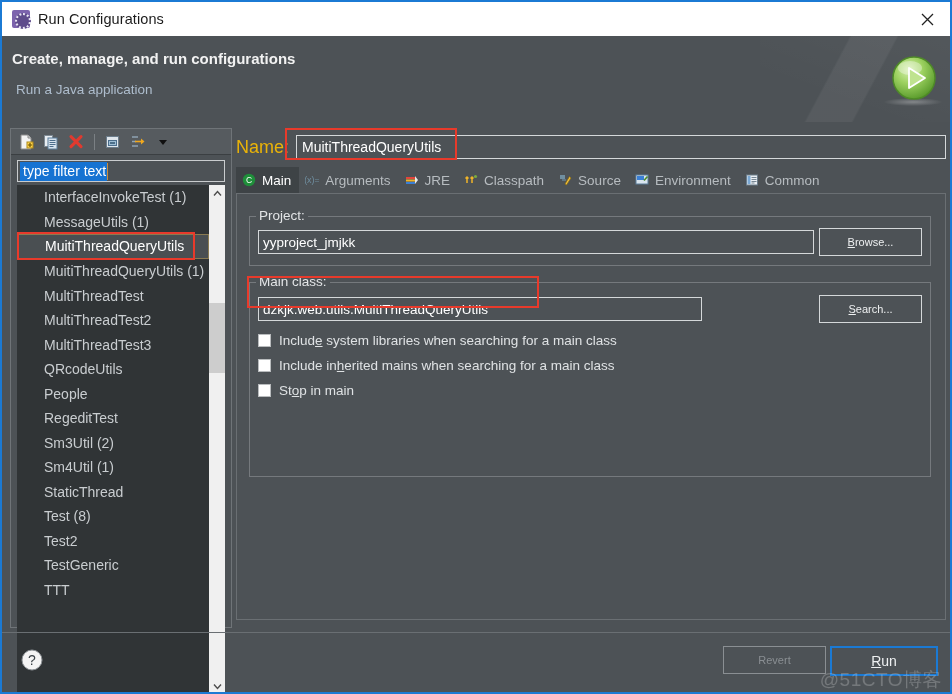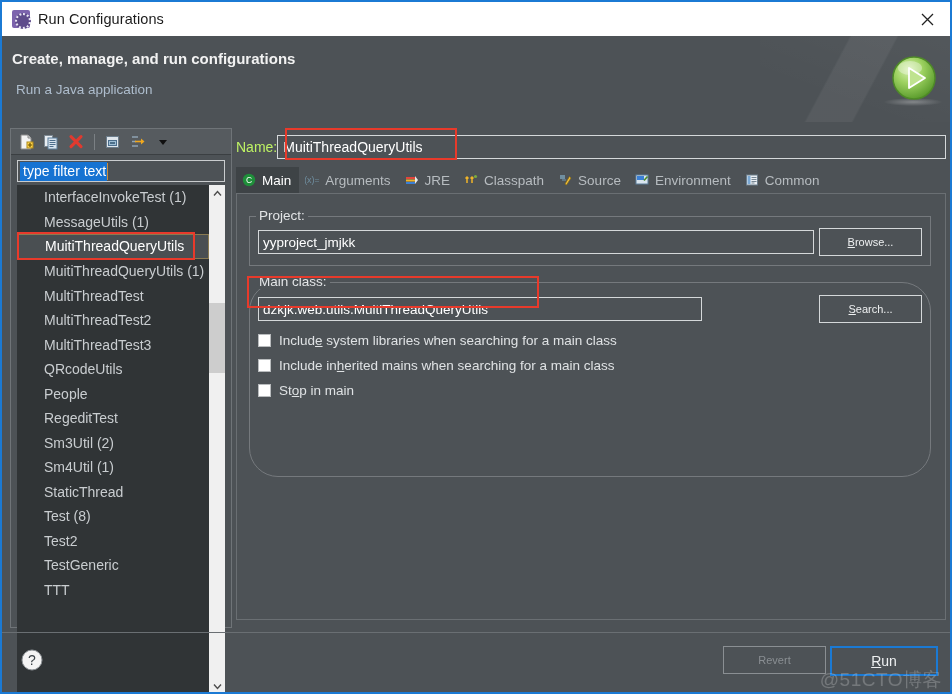--- a/index.html
+++ b/index.html
@@ -166,21 +166,21 @@
   .rightpanel {
     position: absolute; left: 234px; top: 126px;
     width: 710px; height: 492px;
   }
   .name-row {
     position: absolute; left: 0; top: 6px;
     width: 710px; height: 26px;
     display: flex; align-items: center;
   }
   .name-label {
-    font-size: 14px; color: #bef264; 
+    font-size: 18px; color: #eab308; margin-right: 7px;
   }
   .name-input {
     flex: 1; height: 24px;
     background: #4d5256;
     border: 1px solid #d5d8da;
     color: #ffffff; font-size: 14px;
     padding-left: 5px; line-height: 22px;
     font-family: "Liberation Sans", sans-serif;
     outline: none;
   }
@@ -223,21 +223,21 @@
     position: absolute;
     border: 1px solid #75797d;
   }
   .group > .legend {
     position: absolute; left: 6px; top: -9px;
     background: #4d5256;
     padding: 0 3px;
     font-size: 13.5px; color: #e2e4e6;
   }
   .grp-project { left: 12px; top: 22px; width: 682px; height: 50px; }
-  .grp-mainclass { left: 12px; top: 88px; width: 682px; height: 195px; border-radius: 29px; }
+  .grp-mainclass { left: 12px; top: 88px; width: 682px; height: 195px; }
   .txtfield {
     height: 24px; background: #4d5256;
     border: 1px solid #d5d8da; color: #ffffff;
     font-size: 13.5px; padding-left: 4px; line-height: 22px;
     font-family: "Liberation Sans", sans-serif;
     outline: none;
   }
   .btn {
     height: 28px; min-width: 103px;
     background: #4d5256;

